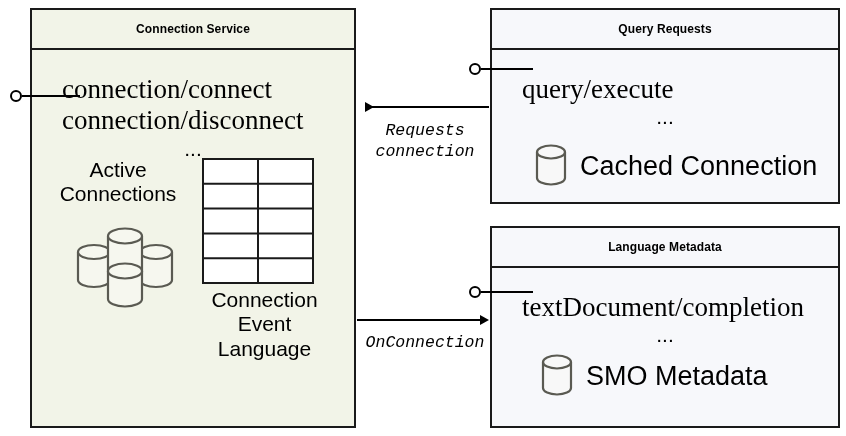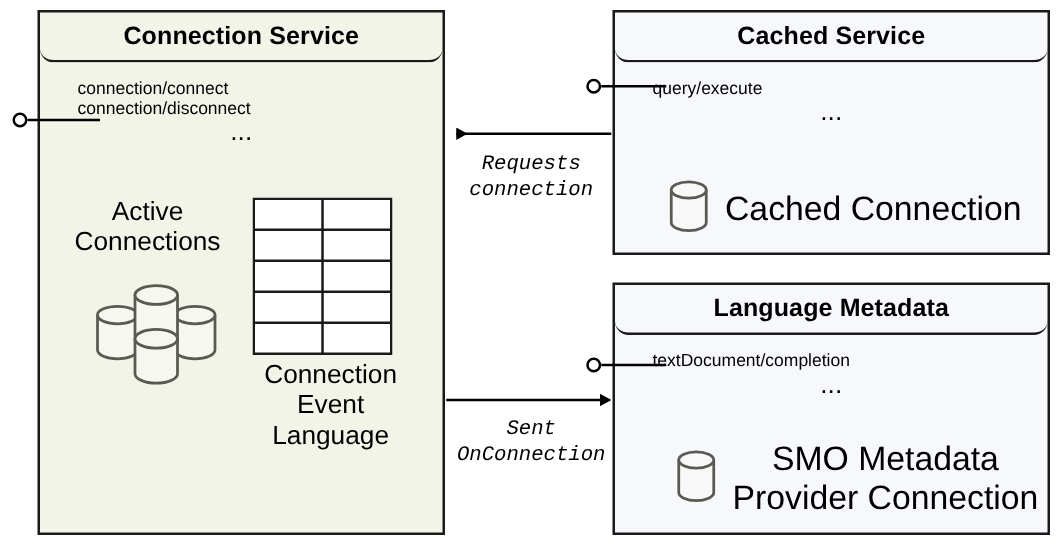--- a/index.html
+++ b/index.html
@@ -48,37 +48,37 @@
   }
 
   .box-title {
     height: 38px;
     flex: 0 0 38px;
     border-bottom: 2px solid #1a1a1a;
     display: flex;
     align-items: center;
     justify-content: center;
     font-weight: bold;
-    font-size: 20px;
+    font-size: 12px;
     letter-spacing: 0.1px;
-    border-radius: 11px;
   }
   .box-body {
     flex: 1 1 auto;
     position: relative;
     display: flex;
     flex-direction: column;
   }
 
   
   .op-list {
-    padding-top: 12px;
-    text-align: center;
-    font-size: 14px;
+    padding-top: 24px;
+    text-align: center;
+    font-size: 27px;
     line-height: 1.16;
+    font-family: Liberation Serif, serif;
   }
   .op-list.left-align {
     text-align: left;
     padding-left: 30px;
   }
   .op-ellipsis {
     text-align: center;
     font-size: 21px;
     line-height: 1.1;
   }
@@ -238,21 +238,21 @@
           <div>Connection</div>
           <div>Event</div>
           <div>Language</div>
         </div>
 
       </div>
     </div>
   </div>
 
   <div class="service-box box-query">
-    <div class="box-title">Cached Service</div>
+    <div class="box-title">Query Requests</div>
     <div class="box-body">
       <div class="op-list left-align">
         <div class="op-line">query/execute</div>
       </div>
       <div class="op-ellipsis">...</div>
 
       <div class="resource-row" style="left:42px; top:92px;">
         <span>
           <svg width="34" height="46" viewBox="0 0 34 46">
             <g fill="#f8f8f8" stroke="#5a5a52" stroke-width="2.2">
@@ -278,21 +278,20 @@
         <span>
           <svg width="34" height="46" viewBox="0 0 34 46">
             <g fill="#f8f8f8" stroke="#5a5a52" stroke-width="2.2">
               <path d="M3,10 v26 a14,6.5 0 0 0 28,0 v-26"></path>
               <ellipse cx="17" cy="10" rx="14" ry="6.5"></ellipse>
             </g>
           </svg>
         </span>
         <span class="resource-label">
           <span style="display:block">SMO Metadata</span>
-          <span style="display:block">Provider Connection</span>
         </span>
       </div>
     </div>
   </div>
 
   <div class="lollipop" style="left:10px; top:90px;">
     <span class="ball"></span>
     <span class="stem" style="width:58px;"></span>
   </div>
 
@@ -324,17 +323,16 @@
       <path d="M357,320 L480,320" stroke="#000" stroke-width="2" fill="none" marker-end="url(#arrow-right)"></path>
     </g>
   </svg>
 
   <div class="edge-label edge-label-requests">
     <div>Requests</div>
     <div>connection</div>
   </div>
 
   <div class="edge-label edge-label-sent">
-    <div>Sent</div>
     <div>OnConnection</div>
   </div>
 
 </div>
 
 </body></html>

